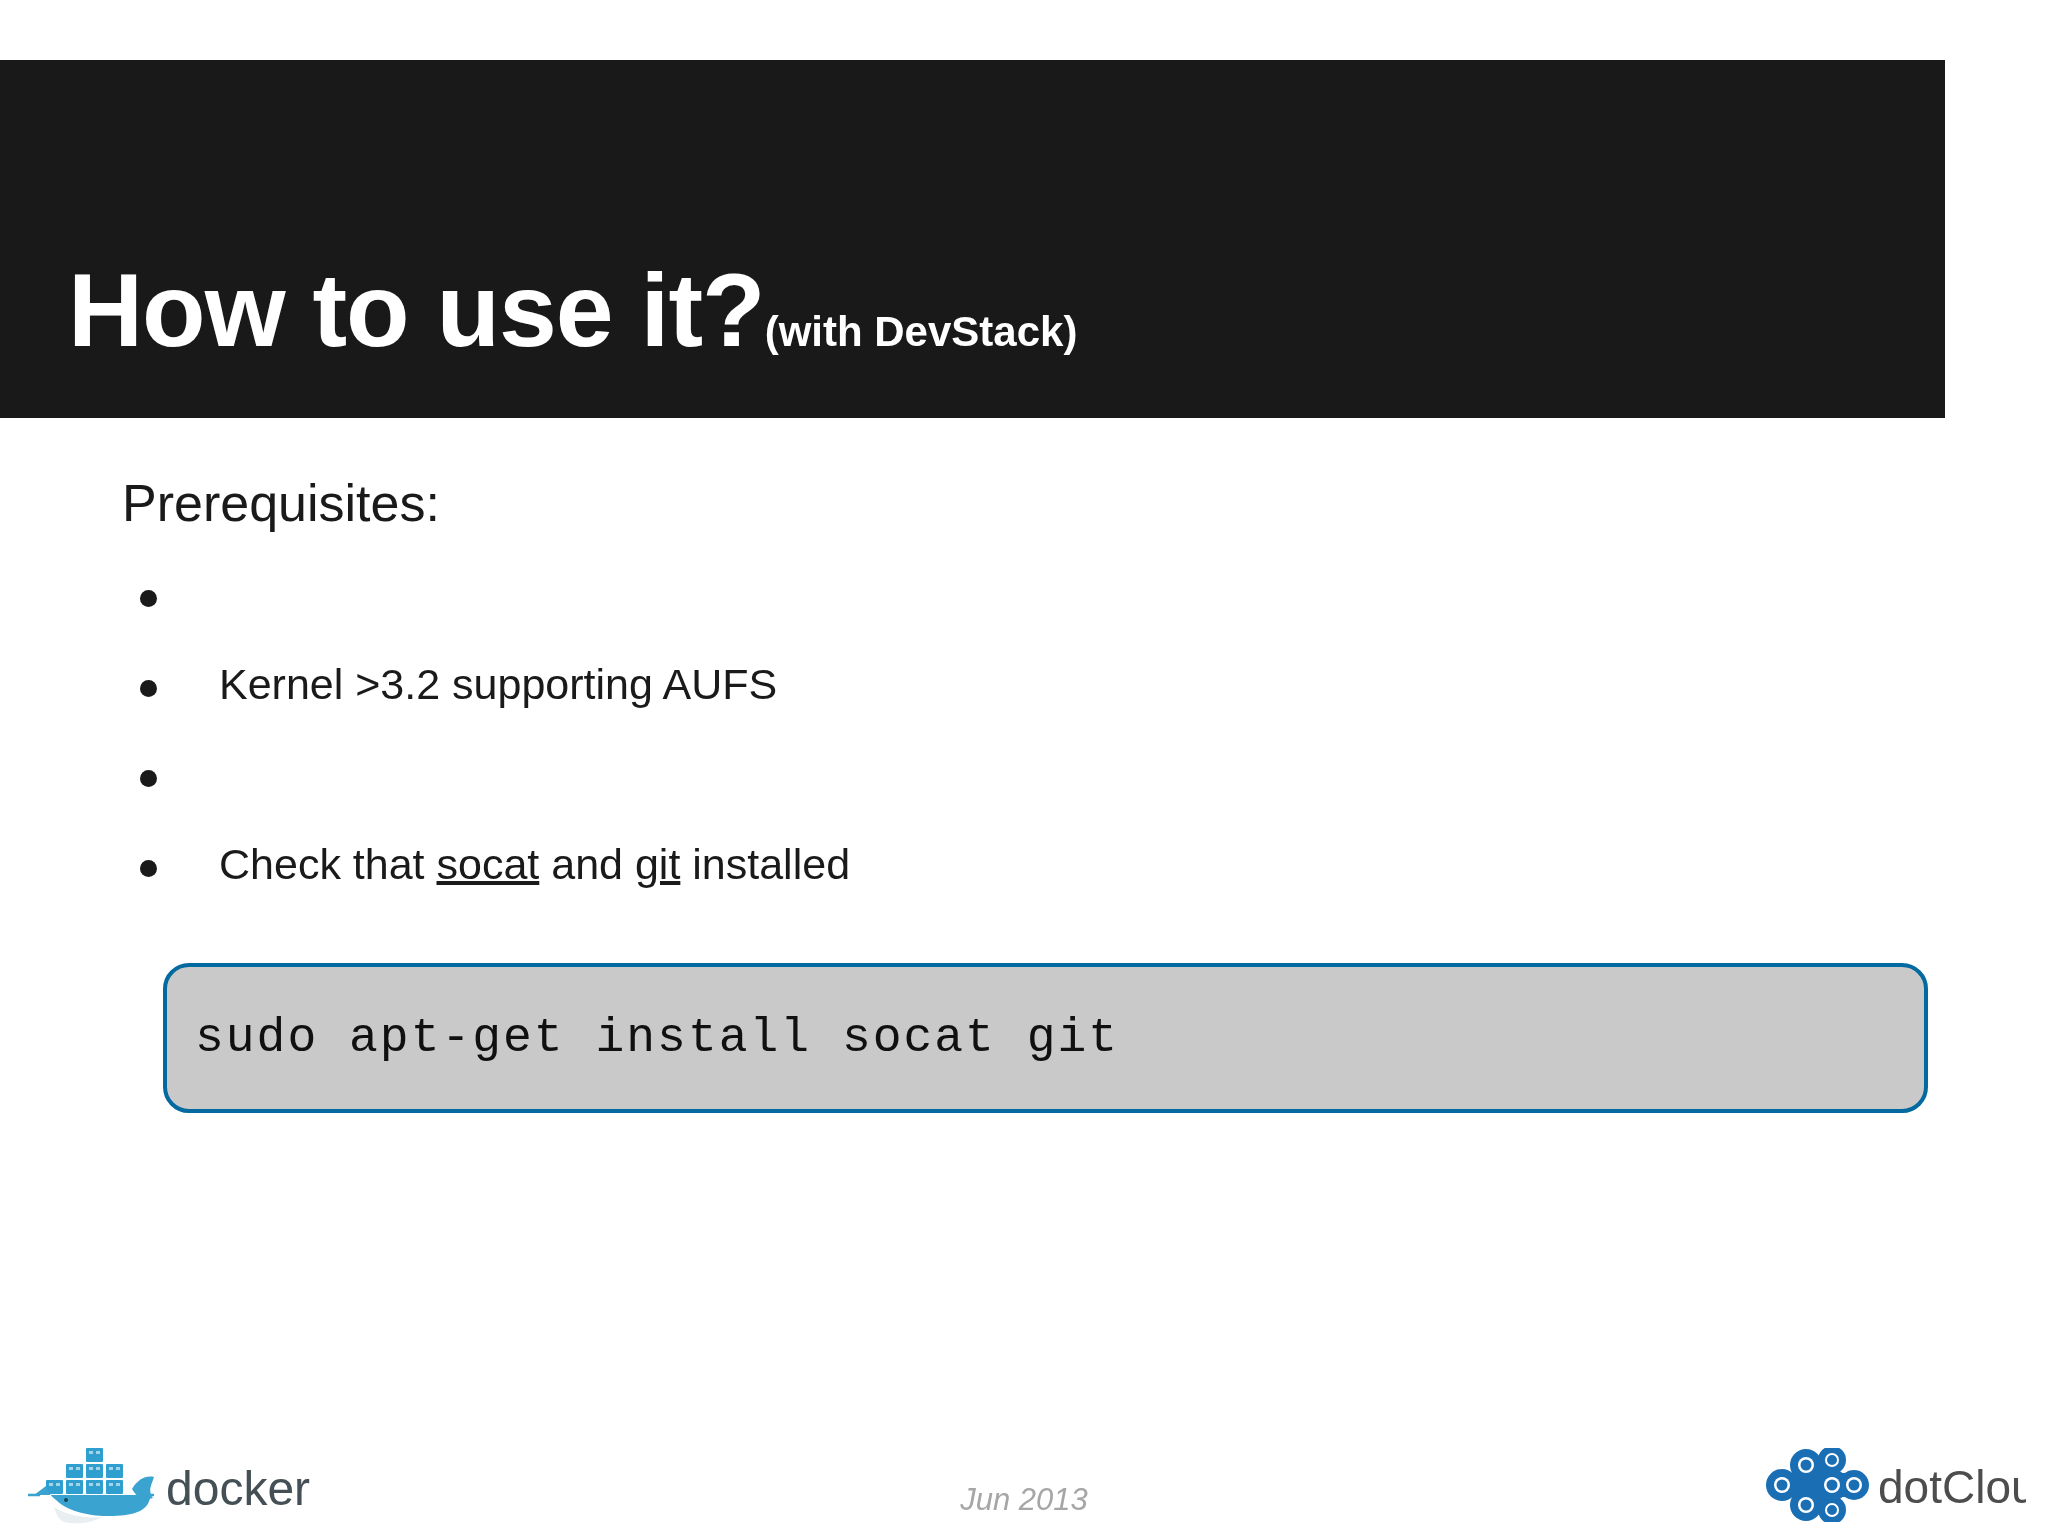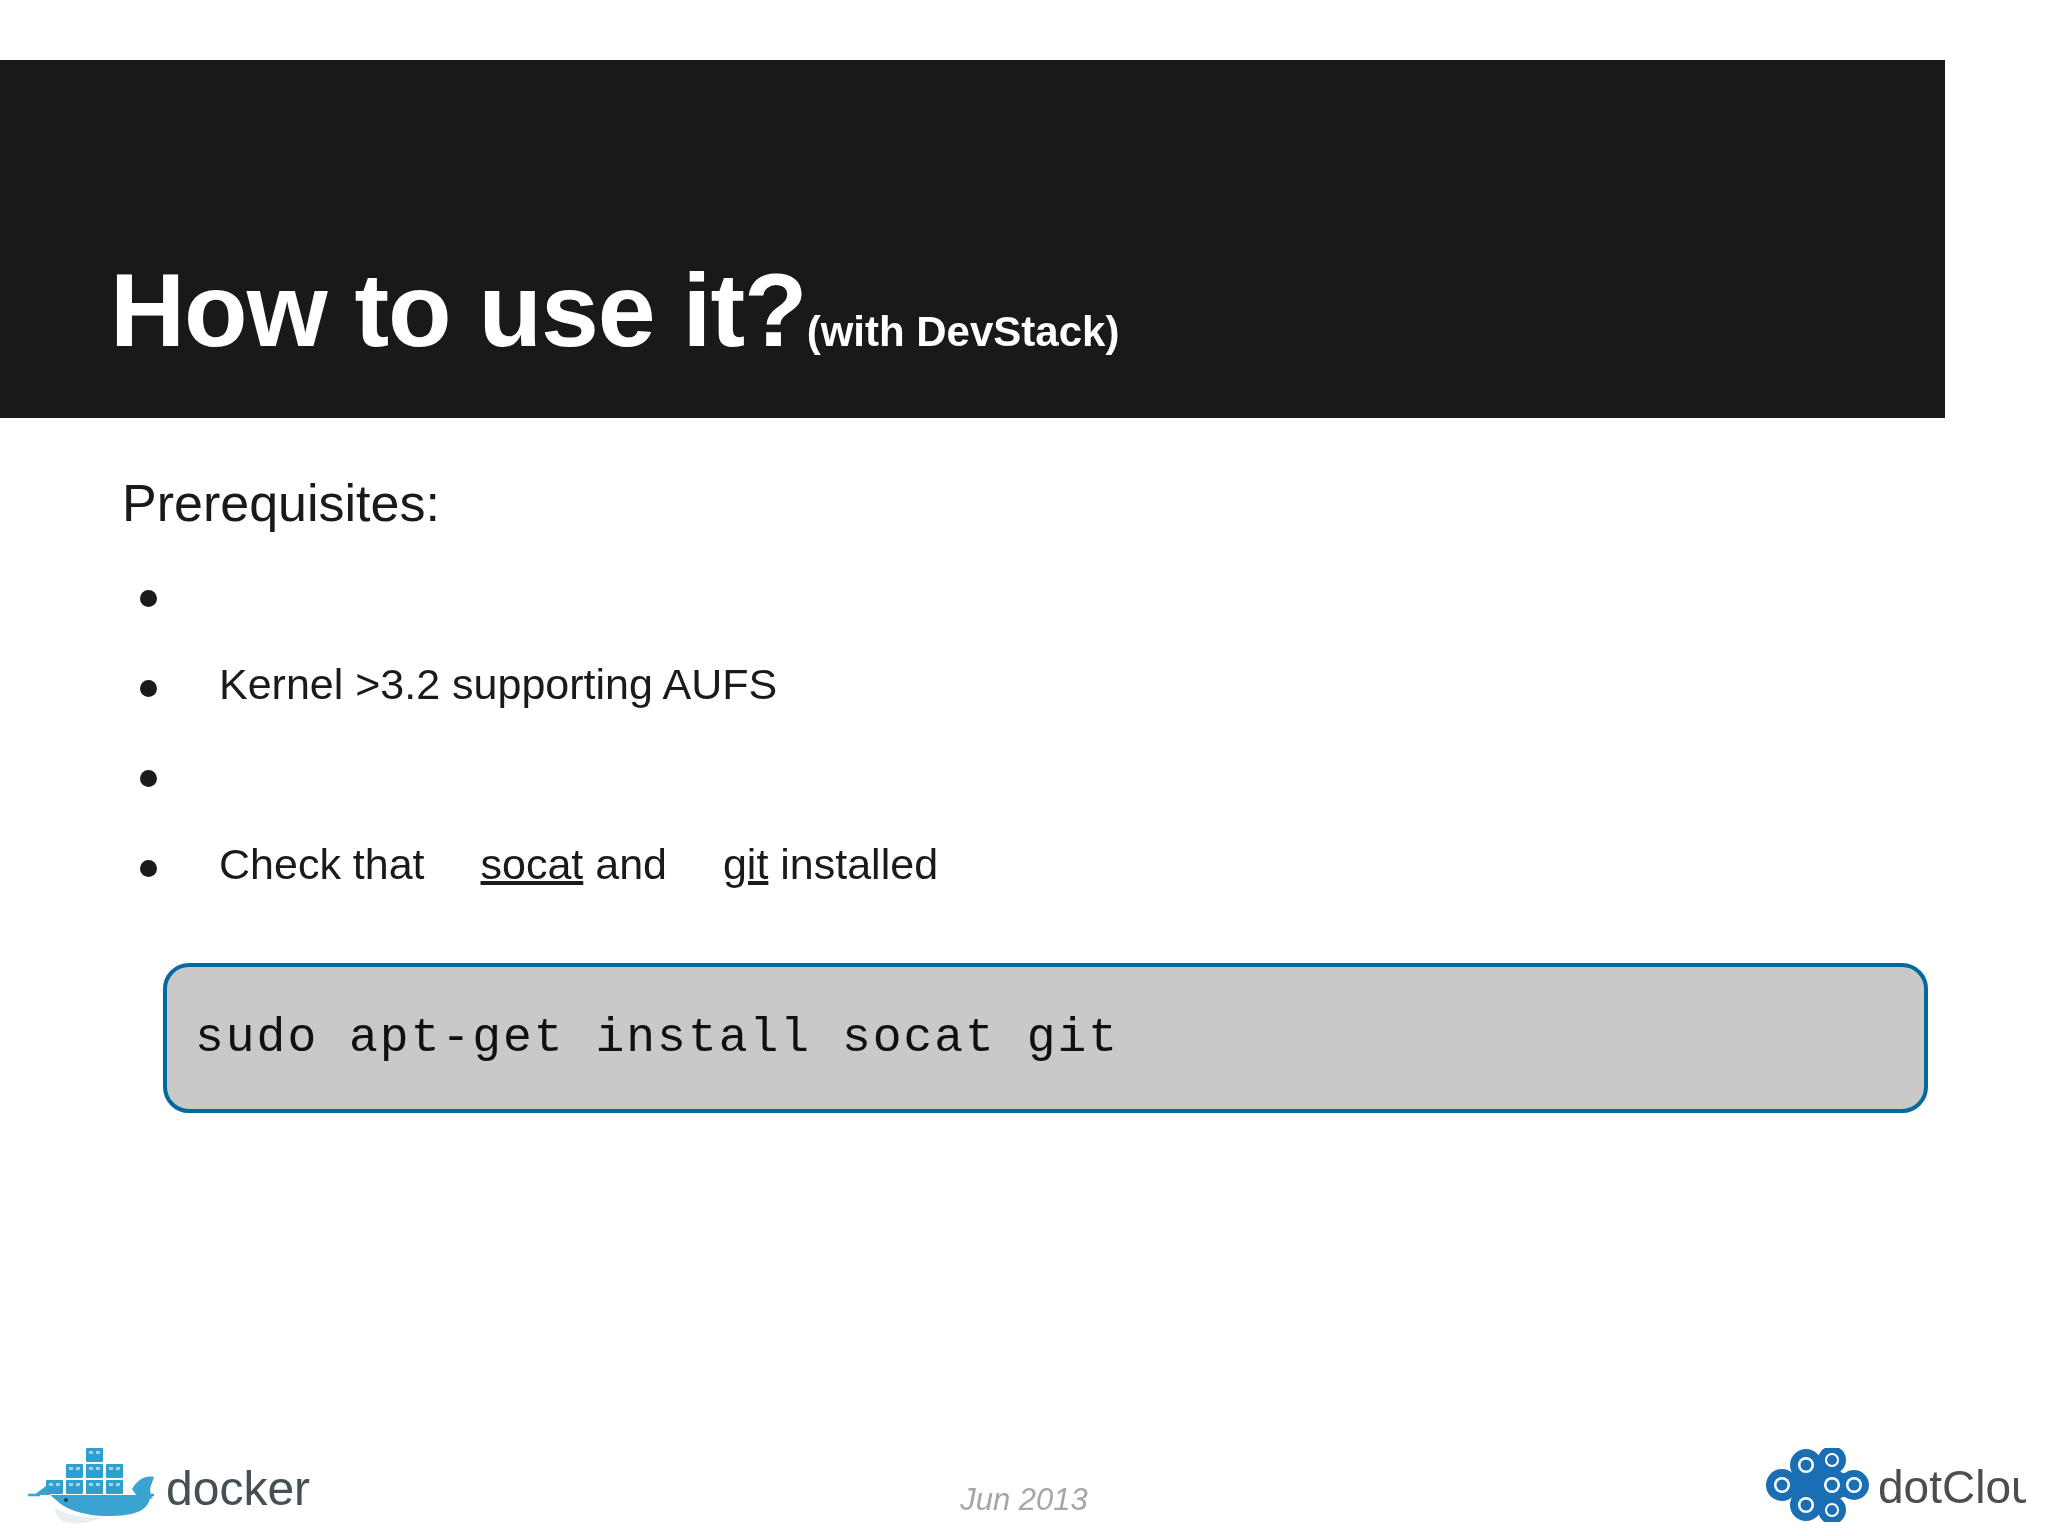--- a/index.html
+++ b/index.html
@@ -23,21 +23,21 @@
     top: 60px;
     width: 1945px;
     height: 358px;
     background: #191919;
     display: flex;
     align-items: flex-end;
   }
   .title-inner {
     display: flex;
     align-items: baseline;
-    padding-left: 110px;
+    padding-left: 68px;
     padding-bottom: 56px;
   }
   .slide-title {
     color: #ffffff;
     font-family: "Liberation Sans", sans-serif;
     font-weight: bold;
     font-size: 104px;
     line-height: 1;
     letter-spacing: -1px;
     white-space: nowrap;
@@ -88,21 +88,20 @@
     width: 17px;
     height: 17px;
     border-radius: 50%;
     background: #1a1a1a;
     margin-top: 20px;
     margin-right: 62px;
     flex: 0 0 auto;
   }
   .bullet-text u {
     text-underline-offset: 2px;
-    margin-left: 44px;
   }
 
   
   .code-box {
     position: absolute;
     left: 163px;
     top: 545px;
     width: 1765px;
     height: 150px;
     background: #c9c9c9;

